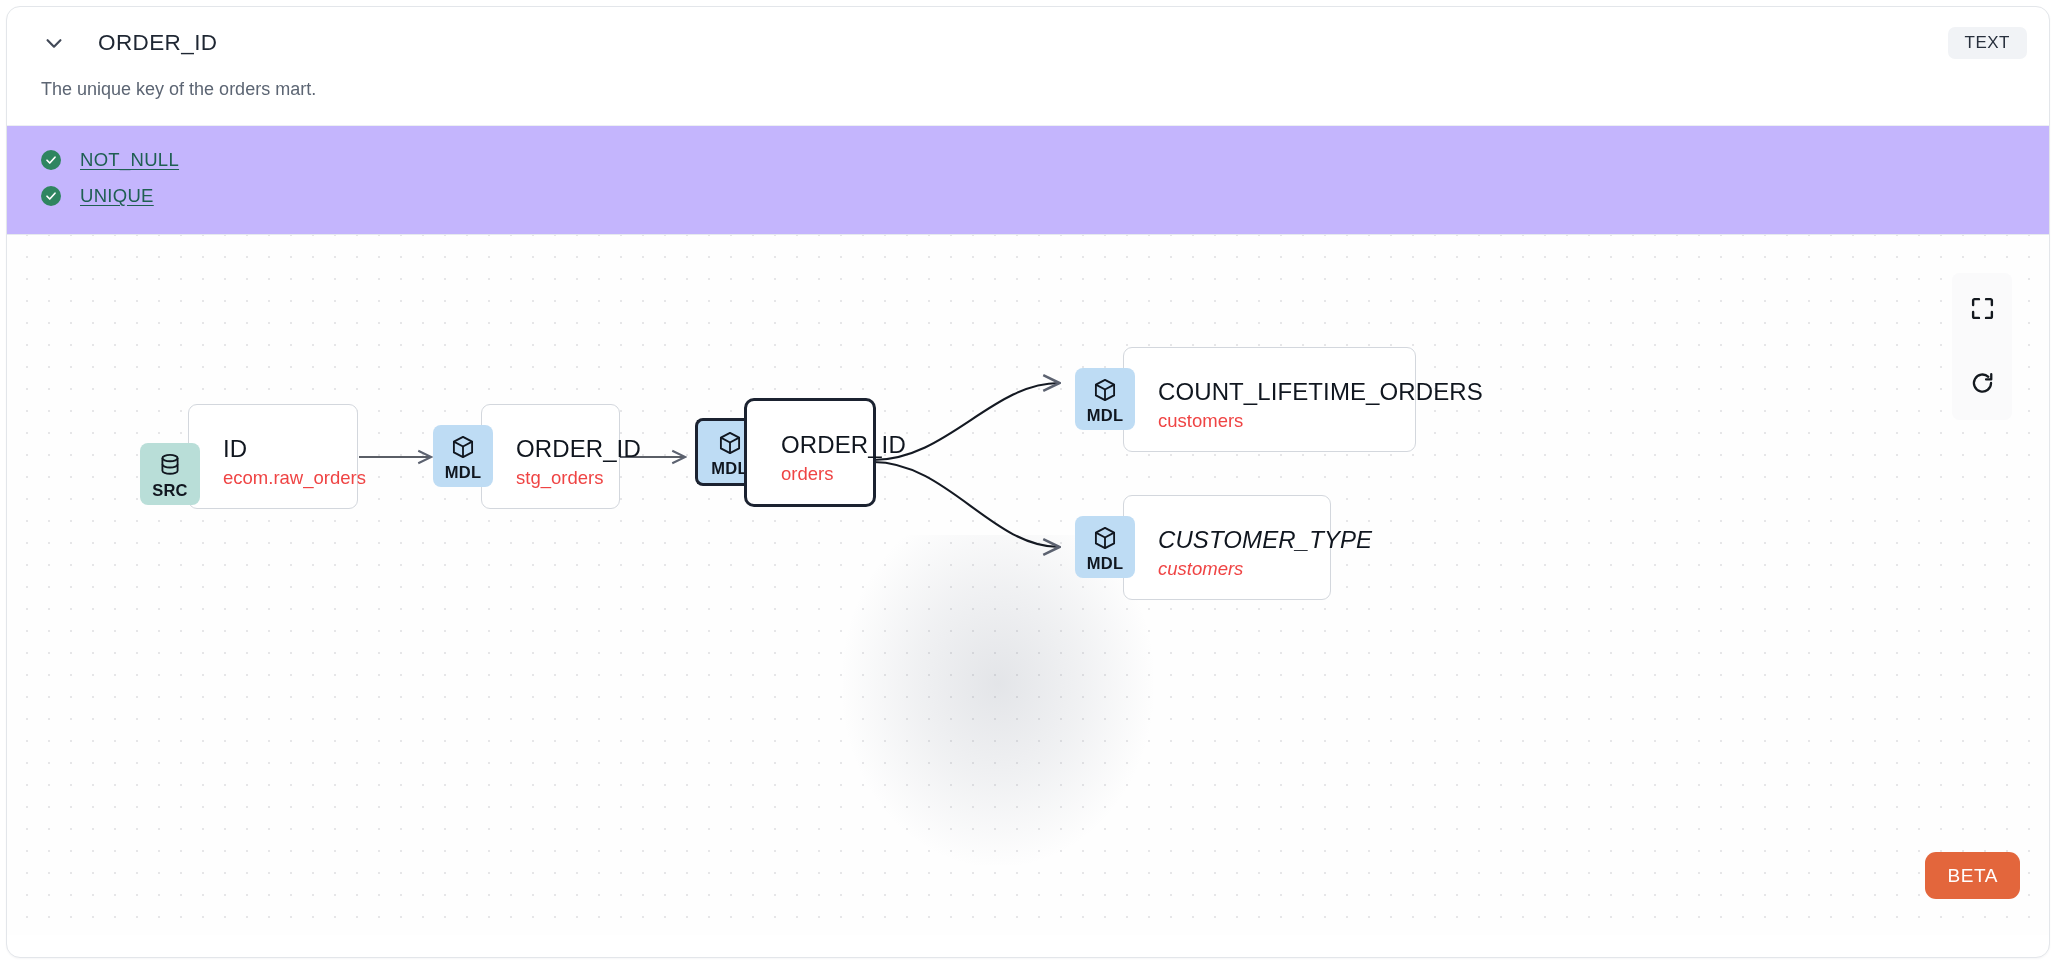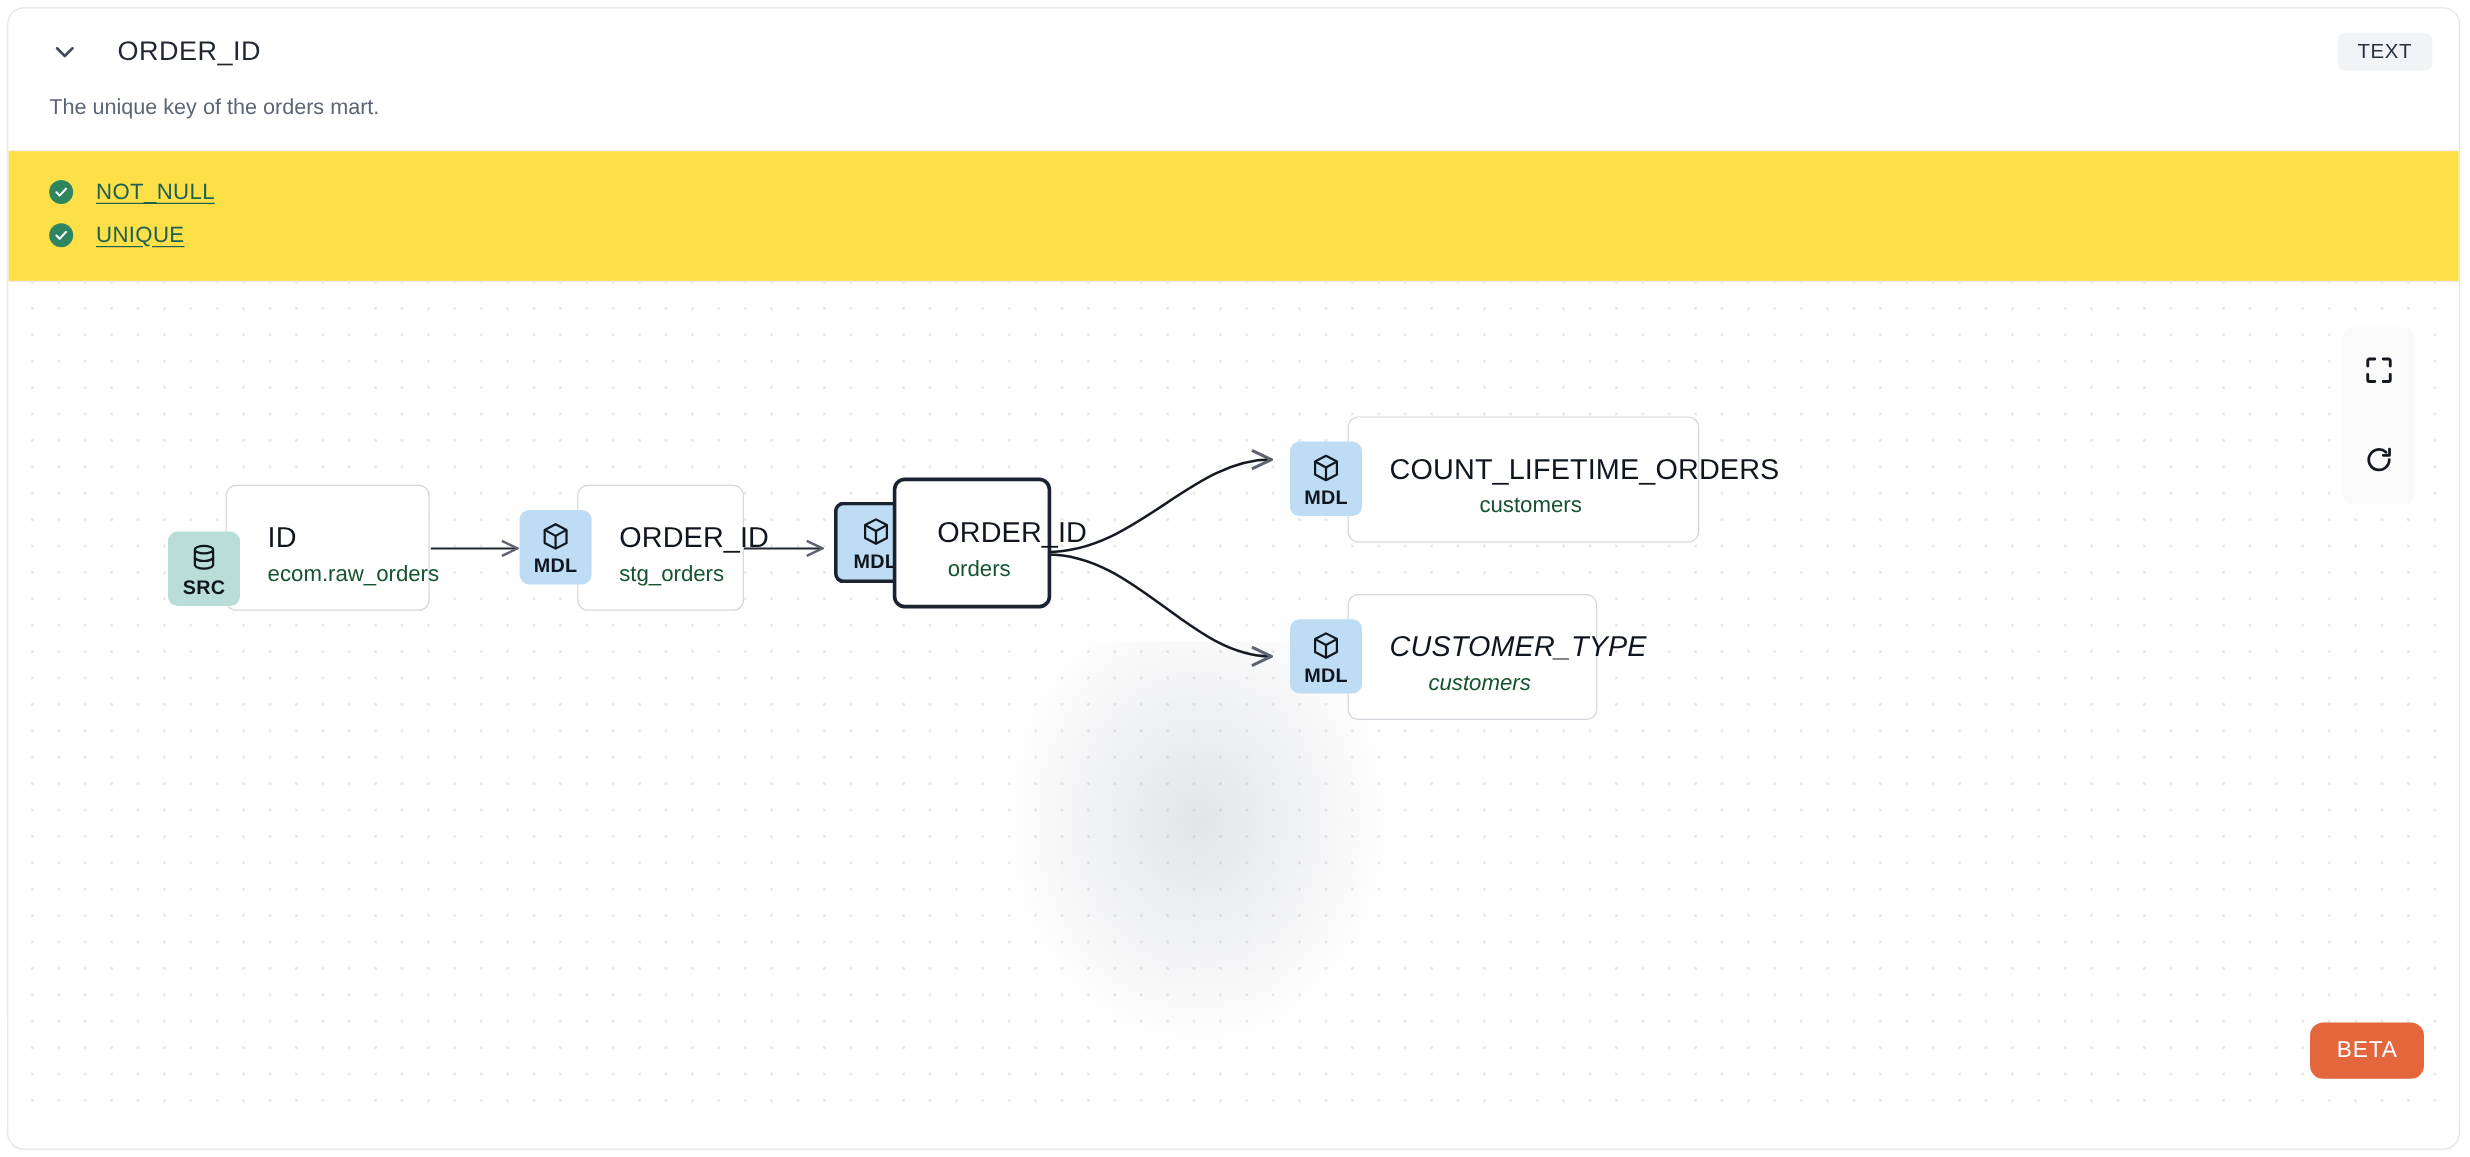--- a/index.html
+++ b/index.html
@@ -73,21 +73,21 @@
   
   .desc {
     padding: 0 34px 24px 34px;
     font-size: 18px;
     color: #5c6573;
     line-height: 1.2;
   }
 
   
   .tests {
-    background: #fde047;
+    background: #c4b5fd;
     border-top: 1px solid #eceff3;
     border-bottom: 1px solid #e6eaee;
     padding: 16px 0 20px 0;
   }
   .test-row {
     display: flex;
     align-items: center;
     padding: 7px 0 7px 34px;
   }
   .check {
@@ -182,25 +182,24 @@
   }
   .card .ttl {
     font-size: 24px;
     color: #10161f;
     line-height: 1.12;
     white-space: nowrap;
     letter-spacing: .1px;
   }
   .card .sub {
     font-size: 18.5px;
-    color: #14532d;
+    color: #ef4444;
     line-height: 1.2;
     margin-top: 5px;
     white-space: nowrap;
-    text-align: center;
   }
 
   
   .node.selected .badge {
     border: 3px solid #1b2230;
     border-right: none;
     border-radius: 8px 0 0 8px;
     width: 63px;
     padding-left: 3px;
   }

